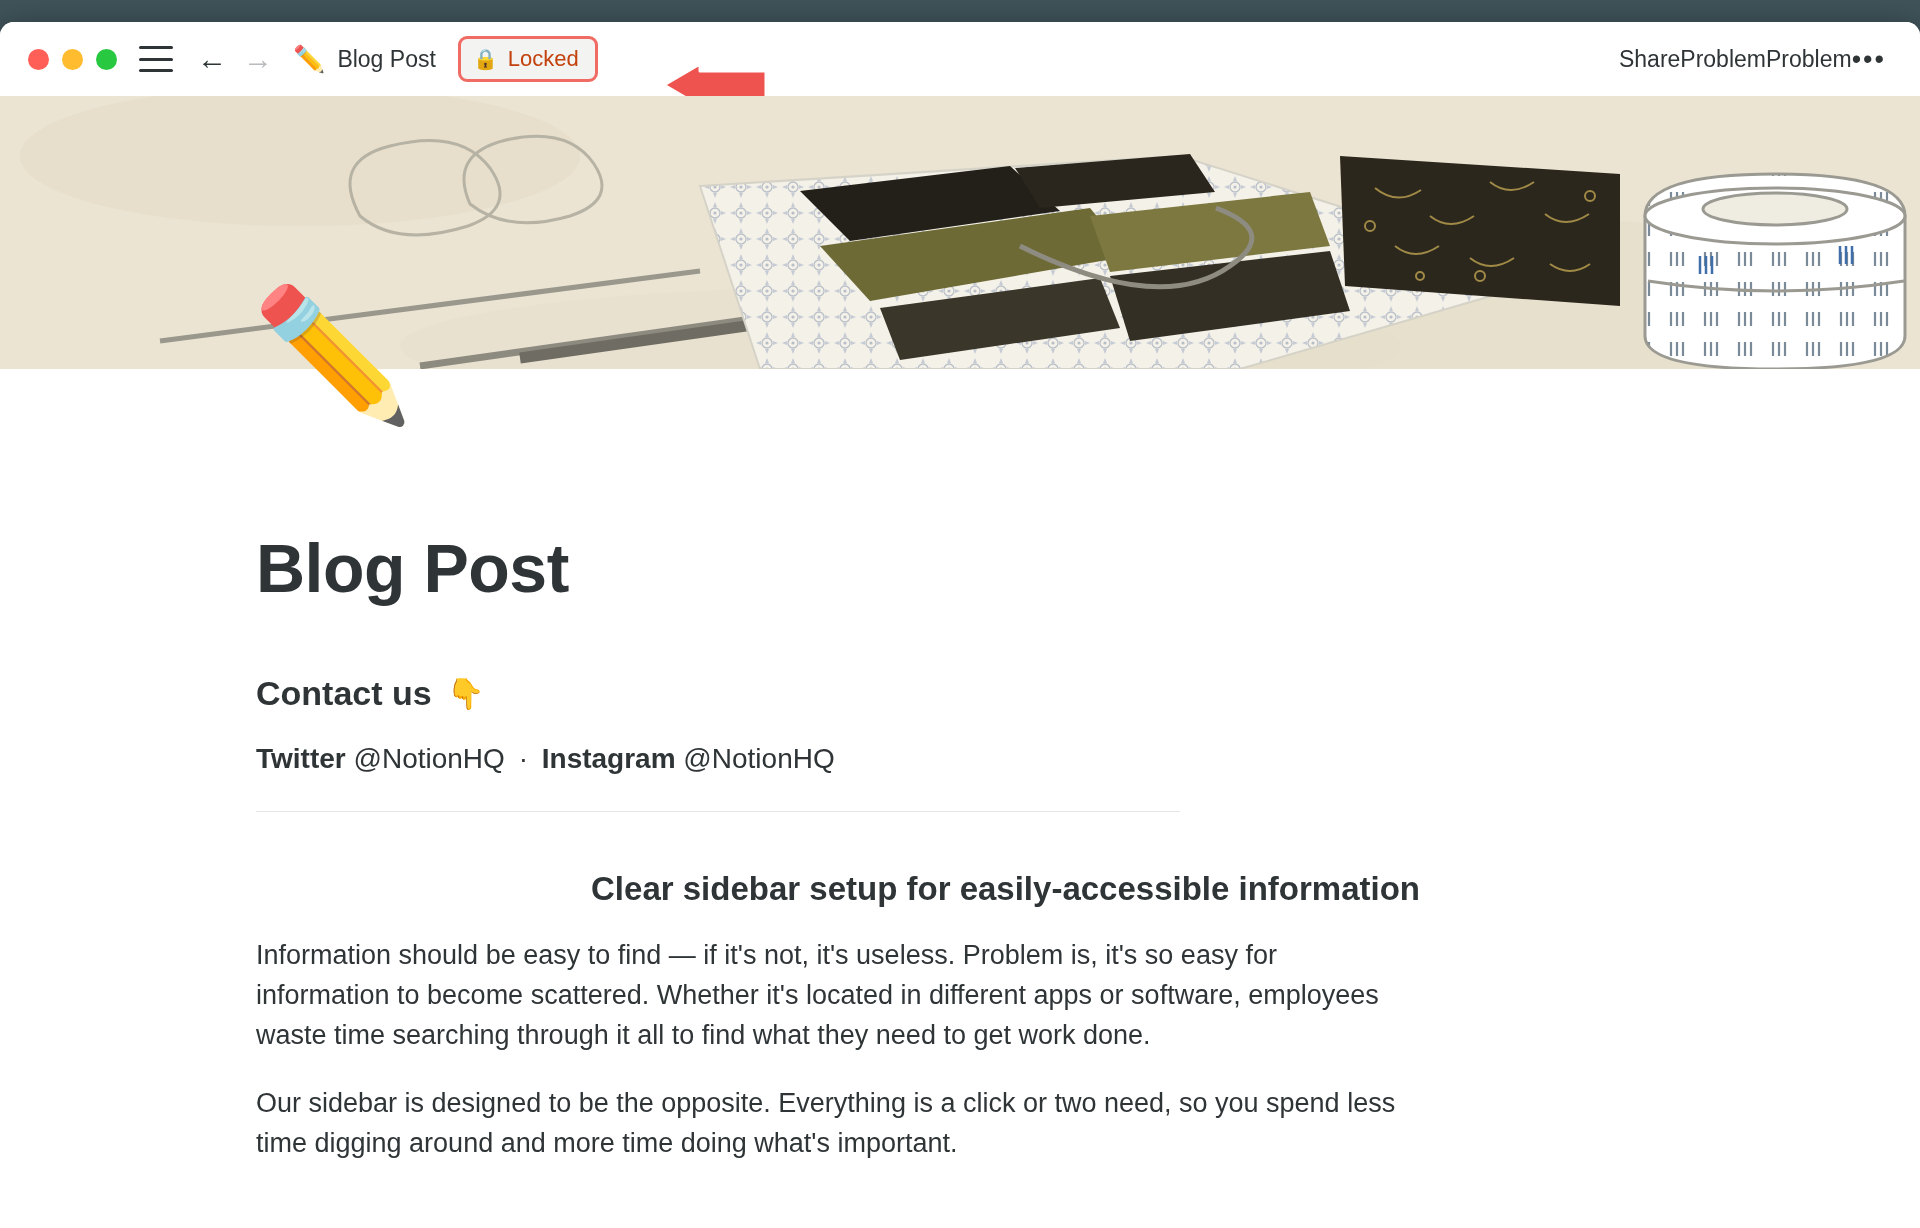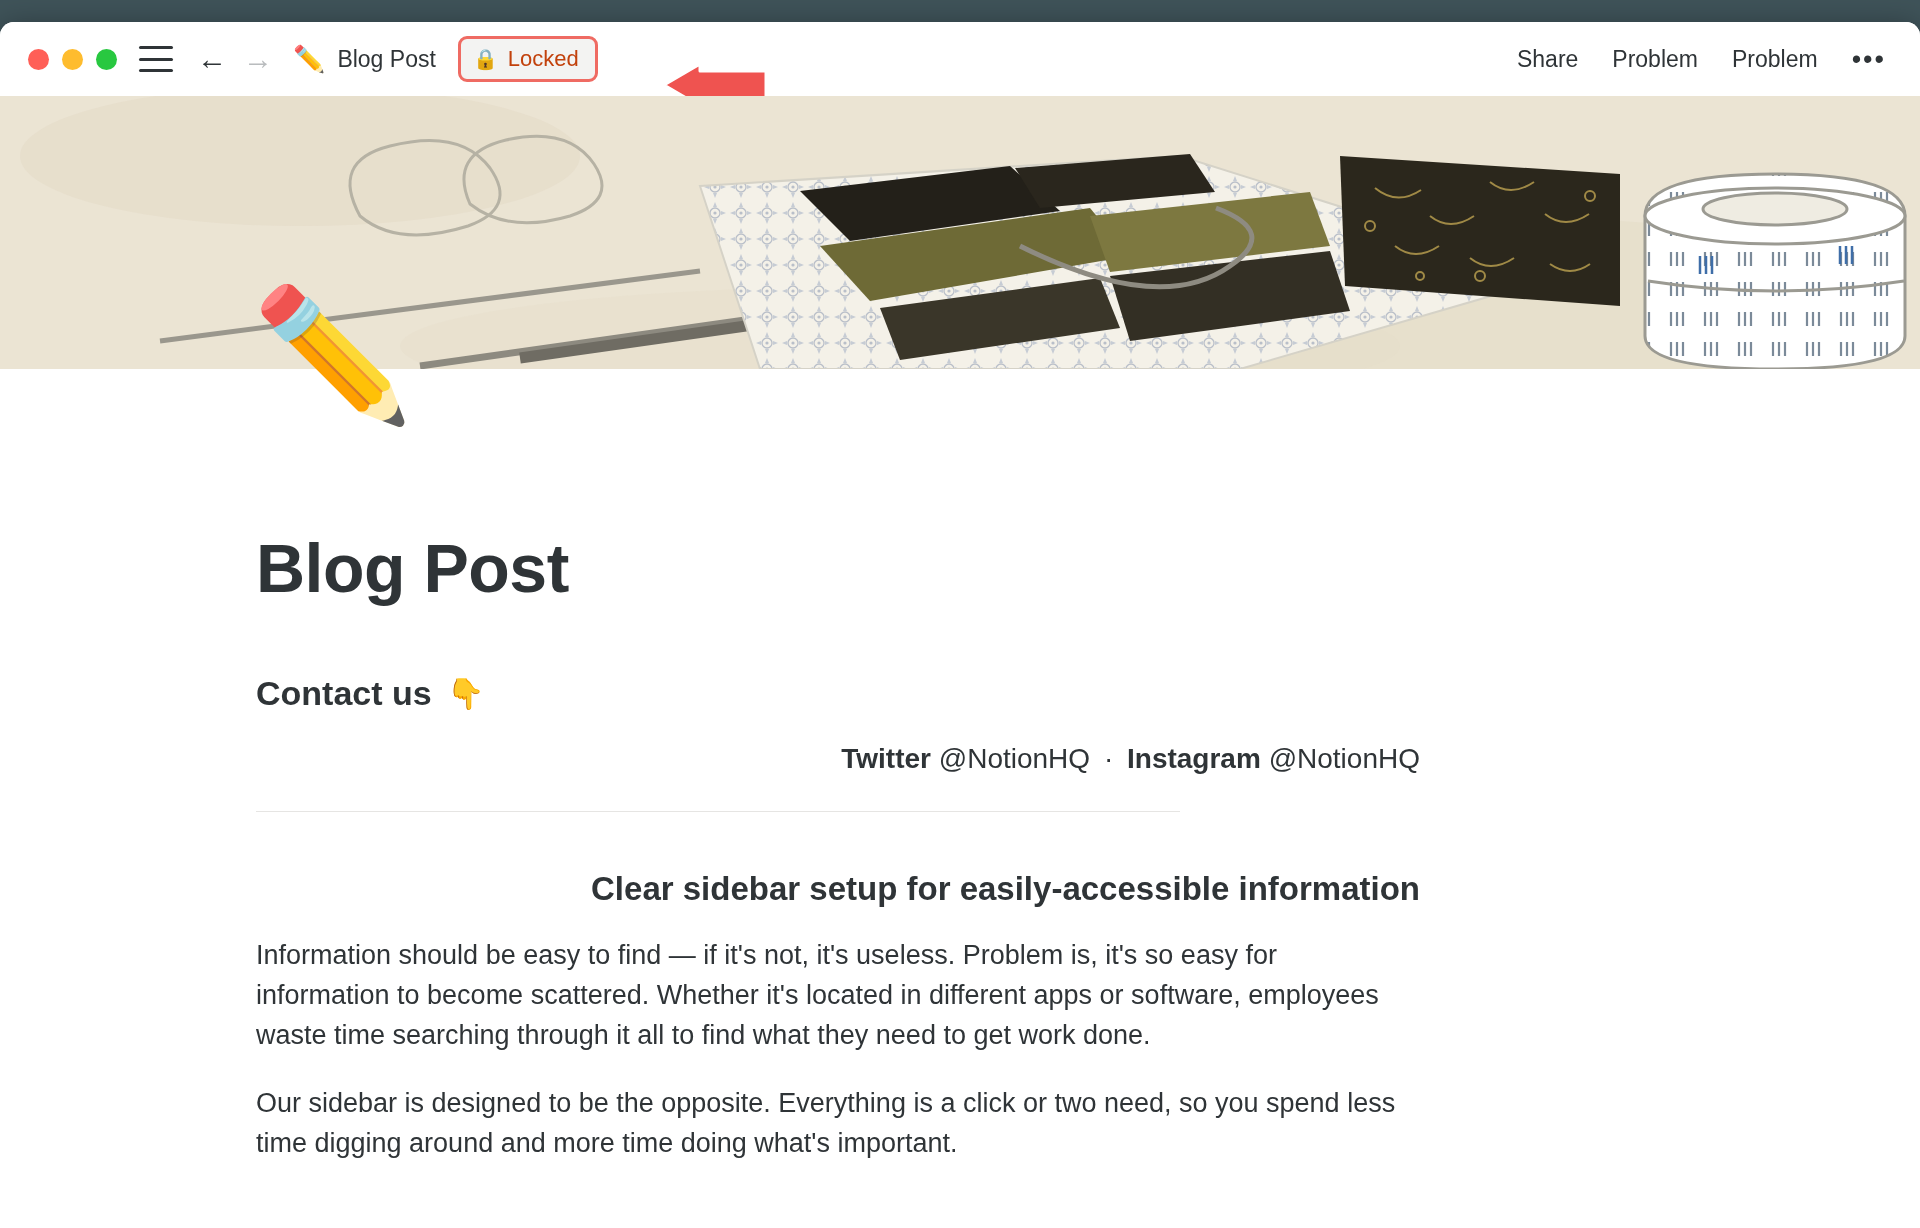--- a/index.html
+++ b/index.html
@@ -125,21 +125,20 @@
     top: 40px;
     width: 110px;
     height: 46px;
     pointer-events: none;
   }
 
   .titlebar-right {
     margin-left: auto;
     display: flex;
     align-items: center;
-    gap: 34px;
     padding-right: 6px;
   }
   .tb-action {
     font-size: 23px;
     color: #2f3437;
     white-space: nowrap;
     cursor: pointer;
   }
   .tb-dots {
     font-size: 27px;
@@ -199,21 +198,20 @@
     align-items: center;
     gap: 16px;
   }
   .contact-heading .hand { font-size: 30px; }
 
   .social-line {
     font-size: 28px;
     color: #2f3437;
     margin: 26px 0 0 0;
     line-height: 1.4;
-    text-align: right;
   }
   .social-line b { font-weight: 700; }
   .social-line .sep { margin: 0 6px; }
 
   .divider {
     height: 1px;
     background: #e6e5e3;
     margin: 33px 240px 0 0;
   }
 

